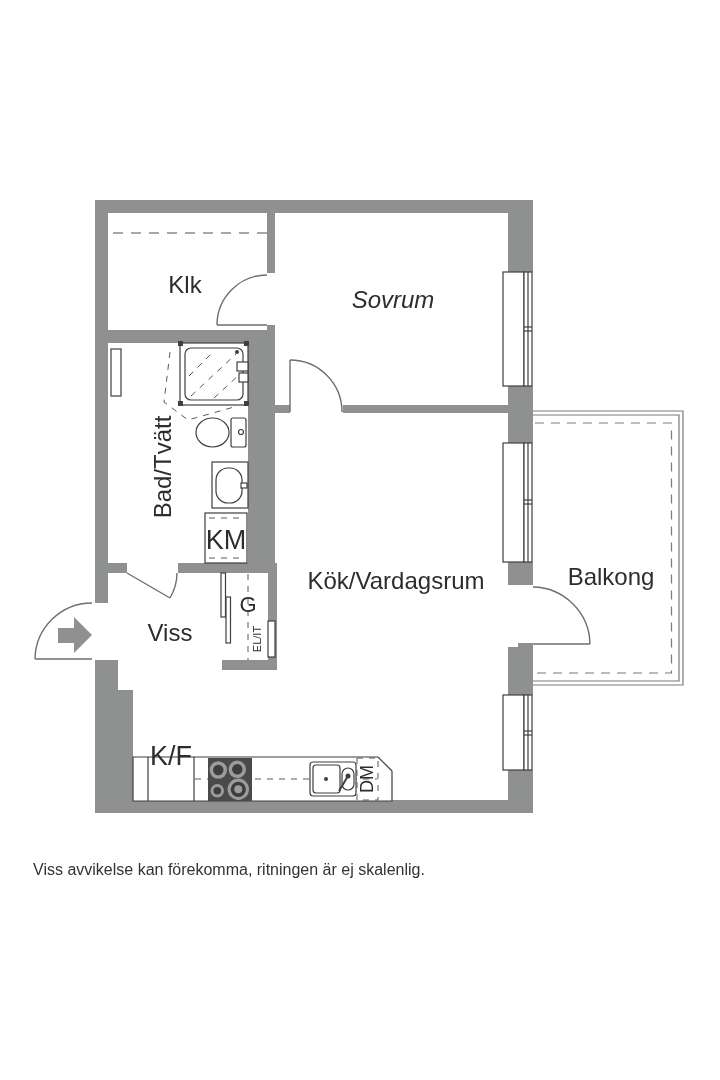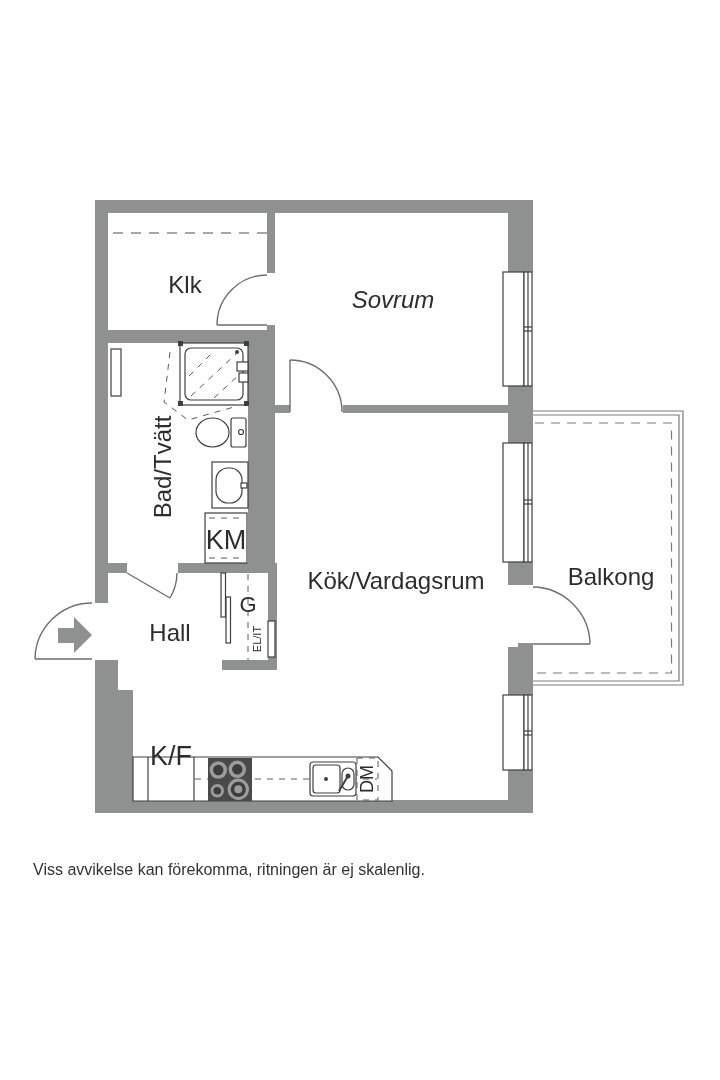--- a/index.html
+++ b/index.html
@@ -178,21 +178,21 @@
       </g>
       <rect class="fixdash" x="357" y="758" width="21" height="42" fill="#ffffff"></rect>
     </g>
 
     <line class="shelf" x1="113" y1="233" x2="267" y2="233"></line>
   </svg>
 
   <div class="label" style="left:185px;top:285px;">Klk</div>
   <div class="label" style="left:393px;top:300px;font-style:italic;">Sovrum</div>
   <div class="label rot" style="left:163px;top:467px;">Bad/Tvätt</div>
-  <div class="label" style="left:170px;top:633px;">Hall</div>
+  <div class="label" style="left:170px;top:633px;">Viss</div>
   <div class="label" style="left:396px;top:581px;">Kök/Vardagsrum</div>
   <div class="label" style="left:611px;top:549px;margin-top:28px;">Balkong</div>
 
   <div class="label s20" style="left:226px;top:540px;">KM</div>
   <div class="label s22" style="left:248px;top:605px;">G</div>
   <div class="label rot s11" style="left:257px;top:639px;">EL/IT</div>
   <div class="label s20" style="left:171px;top:756px;">K/F</div>
   <div class="label rot s18" style="left:367px;top:779px;">DM</div>
 
   <div class="disclaimer">Viss avvikelse kan förekomma, ritningen är ej skalenlig.</div>

